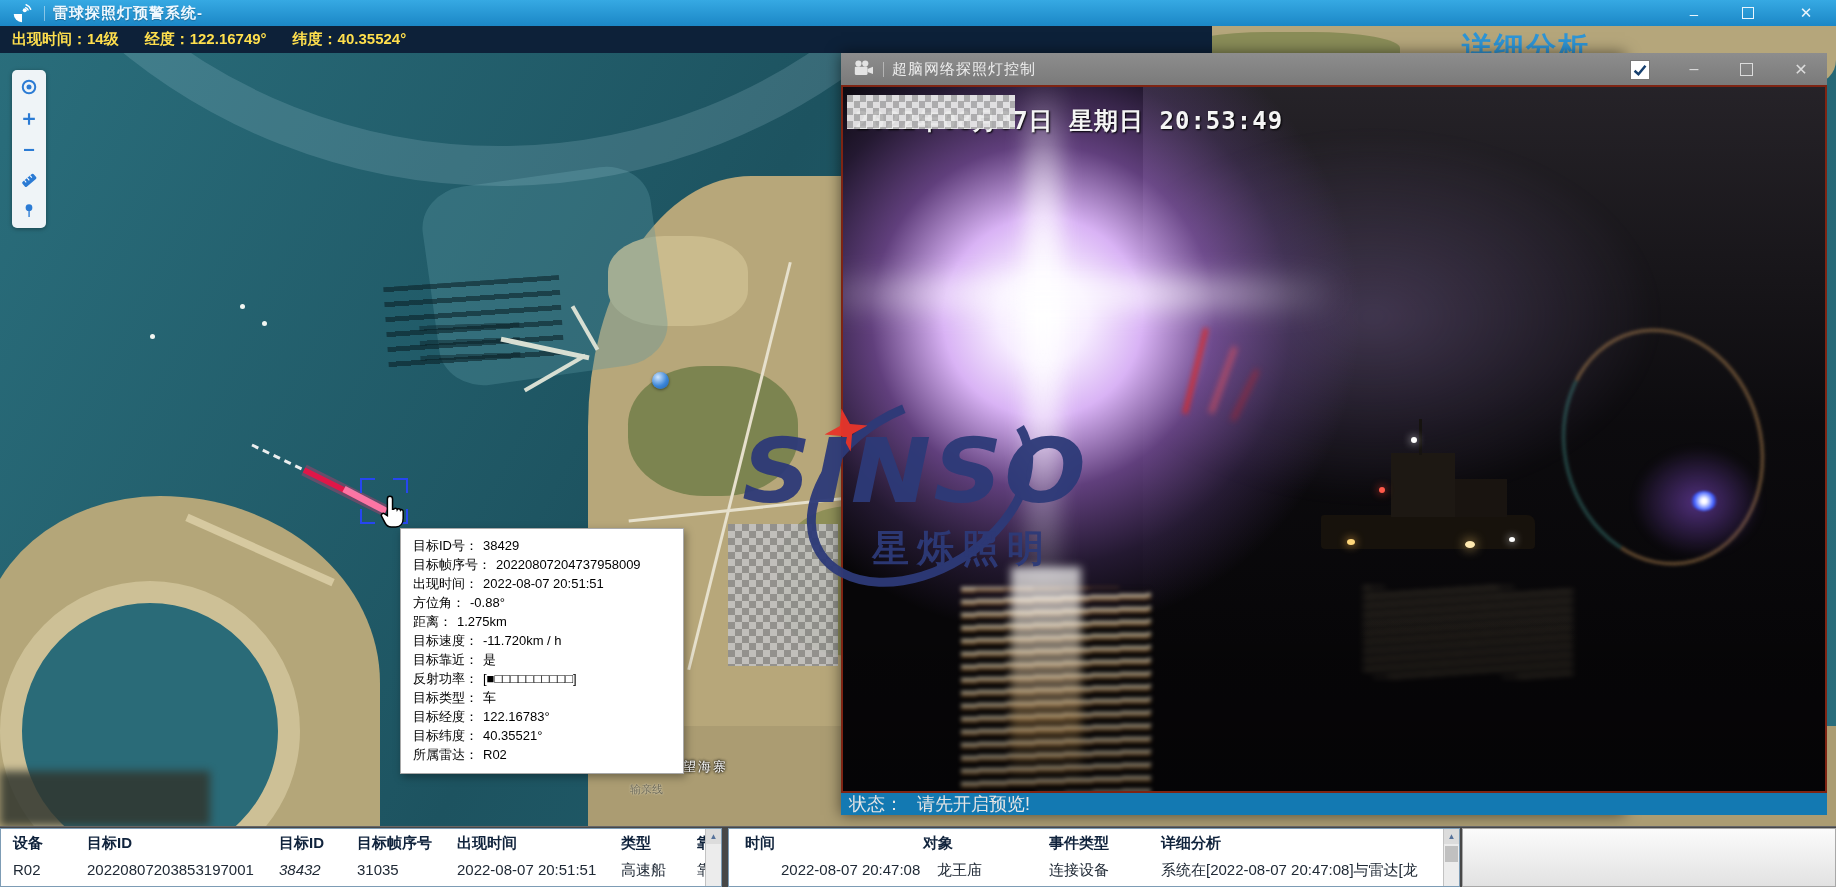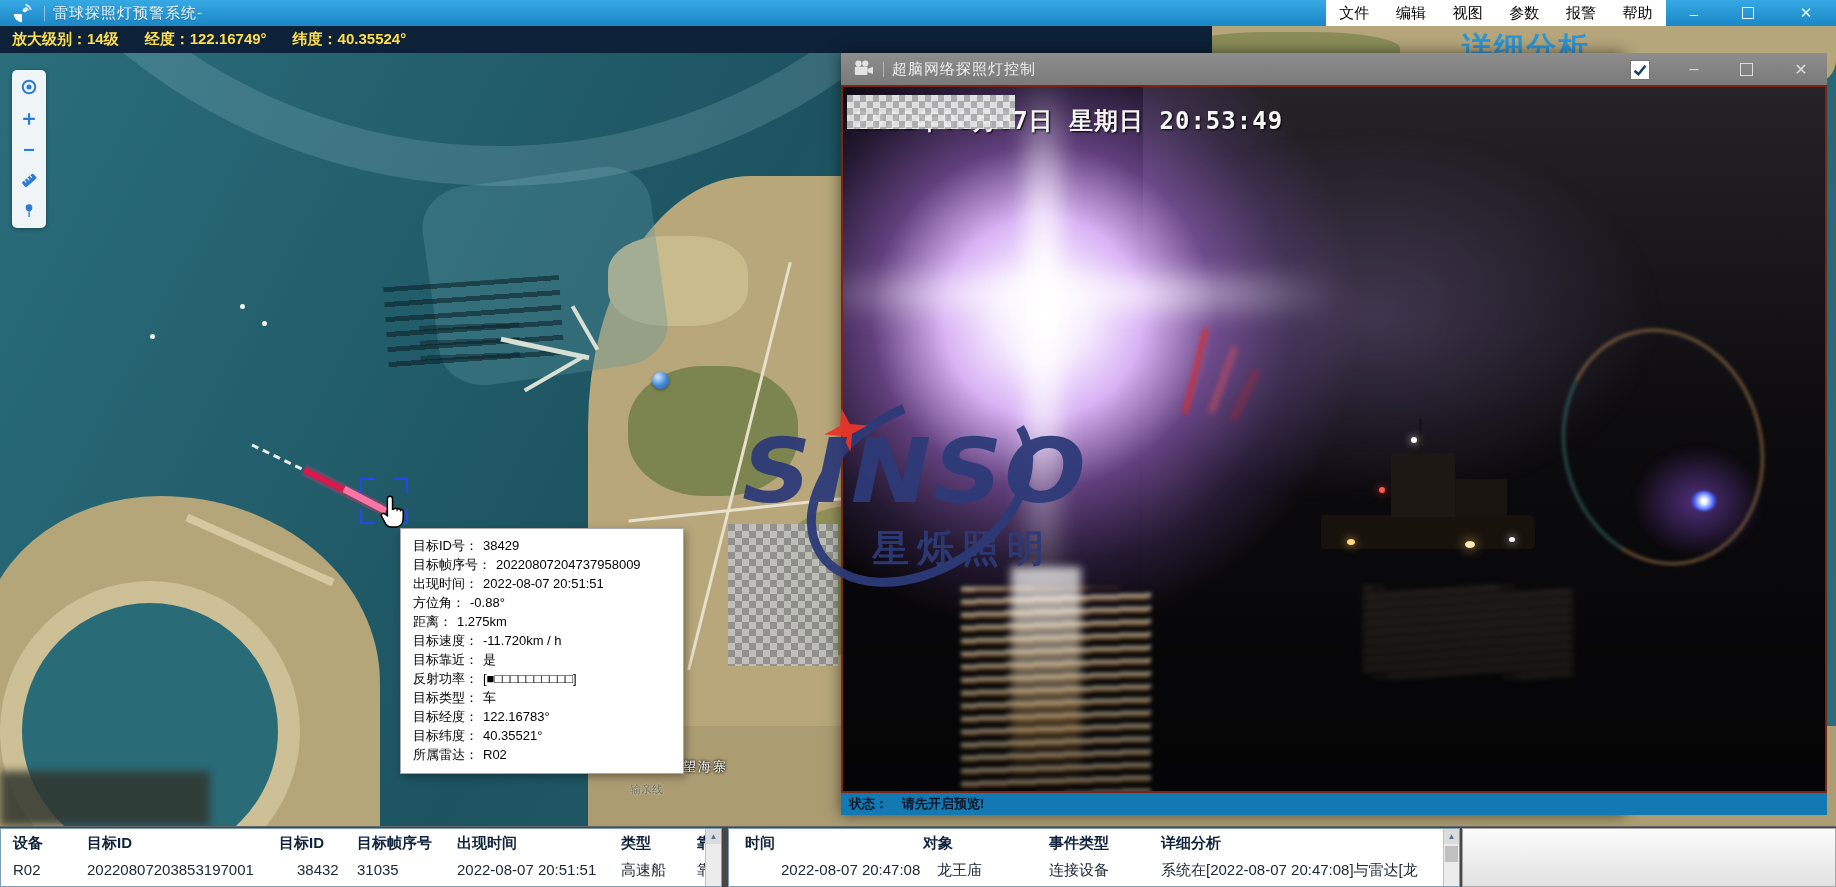--- a/index.html
+++ b/index.html
@@ -2,21 +2,21 @@
 <html><head>
 <meta charset="utf-8">
 <style>
   html,body{margin:0;padding:0;background:#111;}
   #screen{position:relative;width:1836px;height:887px;overflow:hidden;background:#0a2030;
           font-family:"Liberation Sans",sans-serif;}
   .abs{position:absolute;}
 
   
   #titlebar{left:0;top:0;width:1836px;height:26px;z-index:40;
-            background:linear-gradient(#36a9e3,#1b87c6);display:flex;align-items:center;}
+            background:linear-gradient(#36a9e3,#1b87c6);display:flex;align-items:center;font-weight:bold;}
   #app-logo{margin-left:10px;width:24px;height:22px;}
   #tb-sep{width:1px;height:15px;background:rgba(255,255,255,.45);margin:0 8px 0 10px;}
   #tb-title{color:#eef8ff;font-size:15px;letter-spacing:1px;text-shadow:0 1px 1px rgba(0,0,0,.25);}
   #menubar{left:1326px;top:0;width:340px;height:26px;background:#ffffff;z-index:41;
            display:flex;align-items:center;justify-content:space-around;}
   .menu-item{font-size:15px;color:#000;padding:0 4px;cursor:default;}
   .winctl{top:0;height:26px;width:44px;display:flex;align-items:center;justify-content:center;
           color:#eaf6fd;font-size:15px;z-index:41;}
   .sq{width:10px;height:10px;border:1.5px solid #eaf6fd;display:inline-block;}
 
@@ -134,21 +134,21 @@
                 font-weight:bold;color:#f5f5f5;text-shadow:1px 1px 2px #000;letter-spacing:1px;}
   #mosaic-ts{left:4px;top:8px;width:168px;height:34px;opacity:.95;
              background:repeating-conic-gradient(#e9e9e9 0% 25%,#b3b3b3 0% 50%) 0 0/13px 13px;}
   #osd{left:14px;top:634px;display:flex;align-items:center;font-family:"DejaVu Sans Mono",monospace;
        font-size:25px;font-weight:bold;color:#f2f2f2;text-shadow:1px 1px 2px #000;}
   #mosaic-osd{width:13px;height:30px;margin:0 1px;opacity:.95;
               background:repeating-conic-gradient(#3a3a3a 0% 25%,#161616 0% 50%) 0 0/8px 8px;}
   #osd-gap{width:46px;}
   #vw-status{position:absolute;left:0;top:740px;width:986px;height:22px;background:#1379b2;
              display:flex;align-items:center;gap:14px;padding-left:8px;box-sizing:border-box;}
-  .vw-st{color:#0f172a;font-size:13px;font-weight:bold;}
+  .vw-st{color:#e5e5e5;font-size:18px;font-weight:normal;}
 
   
   #watermark{left:740px;top:386px;width:430px;height:215px;z-index:20;pointer-events:none;opacity:.95;}
   #wm-brand{position:absolute;left:2px;top:38px;font-size:96px;font-weight:bold;font-style:italic;
             color:#2d3a78;font-family:"DejaVu Sans",sans-serif;letter-spacing:2px;line-height:1;
             transform:scale(1,.92);}
   #wm-sub{position:absolute;left:132px;top:138px;font-size:37px;font-weight:bold;color:#2d3a78;
           letter-spacing:8px;}
   #wm-orbit{position:absolute;left:40px;top:4px;}
   #wm-star{position:absolute;left:84px;top:22px;transform:rotate(-12deg);}
@@ -196,21 +196,21 @@
     <div id="pier2" class="abs pier"></div>
     <div id="pier3" class="abs pier"></div>
     <div class="abs speck" style="left:240px;top:278px;"></div>
     <div class="abs speck" style="left:262px;top:295px;"></div>
     <div class="abs speck" style="left:150px;top:308px;"></div>
     <div id="arc1" class="abs arc"></div>
 
     <div id="lbl-east" class="abs">详细分析</div>
 
     <div id="status-strip" class="abs">
-      <span class="stat">放大级别：14级</span>
+      <span class="stat">出现时间：14级</span>
       <span class="stat">经度：122.16749°</span>
       <span class="stat">纬度：40.35524°</span>
     </div>
 
     <div id="toolbar" class="abs">
       <div class="tool">
         <svg width="20" height="20" viewBox="0 0 24 24">
             <circle cx="12" cy="12" r="7.5" fill="none" stroke="#2b7bd4" stroke-width="2.4"></circle>
             <circle cx="12" cy="12" r="3" fill="#2b7bd4"></circle>
           </svg>
@@ -349,21 +349,21 @@
     <div id="panelL" class="panel">
       <span class="th" style="left:12px;">设备</span>
       <span class="th" style="left:86px;">目标ID</span>
       <span class="th" style="left:278px;">目标ID</span>
       <span class="th" style="left:356px;">目标帧序号</span>
       <span class="th" style="left:456px;">出现时间</span>
       <span class="th" style="left:620px;">类型</span>
       <span class="th" style="left:696px;">靠近</span>
       <span class="td" style="left:12px;">R02</span>
       <span class="td" style="left:86px;">20220807203853197001</span>
-      <span class="td" style="left:296px;">38432</span>
+      <span class="td" style="left:278px;font-style:italic;">38432</span>
       <span class="td" style="left:356px;">31035</span>
       <span class="td" style="left:456px;">2022-08-07 20:51:51</span>
       <span class="td" style="left:620px;">高速船</span>
       <span class="td" style="left:696px;">靠近</span>
       <div class="sb">
           <div class="sb-up">▲</div>
         </div>
     </div>
 
     <div id="panelR" class="panel">
@@ -385,26 +385,18 @@
 
   <div id="titlebar" class="abs">
     <svg id="app-logo" viewBox="0 0 24 24">
       <path d="M3 13 A9 9 0 0 0 12 22 L12 13 Z" fill="#fff"></path>
       <circle cx="15" cy="9" r="2.2" fill="#fff"></circle>
       <path d="M16.5 3 a8 8 0 0 1 5 5 M16 6.2 a4.5 4.5 0 0 1 2.6 2.6" stroke="#fff" fill="none" stroke-width="1.6" stroke-linecap="round"></path>
     </svg>
     <span id="tb-sep"></span>
     <span id="tb-title">雷球探照灯预警系统-</span>
   </div>
-  <div id="menubar" class="abs">
-    <span class="menu-item">文件</span>
-    <span class="menu-item">编辑</span>
-    <span class="menu-item">视图</span>
-    <span class="menu-item">参数</span>
-    <span class="menu-item">报警</span>
-    <span class="menu-item">帮助</span>
-  </div>
   <span class="abs winctl" style="left:1672px;">–</span>
   <span class="abs winctl" style="left:1726px;">
       <span class="sq"></span>
     </span>
   <span class="abs winctl" style="left:1784px;">✕</span>
 </div>
 
 </body></html>

